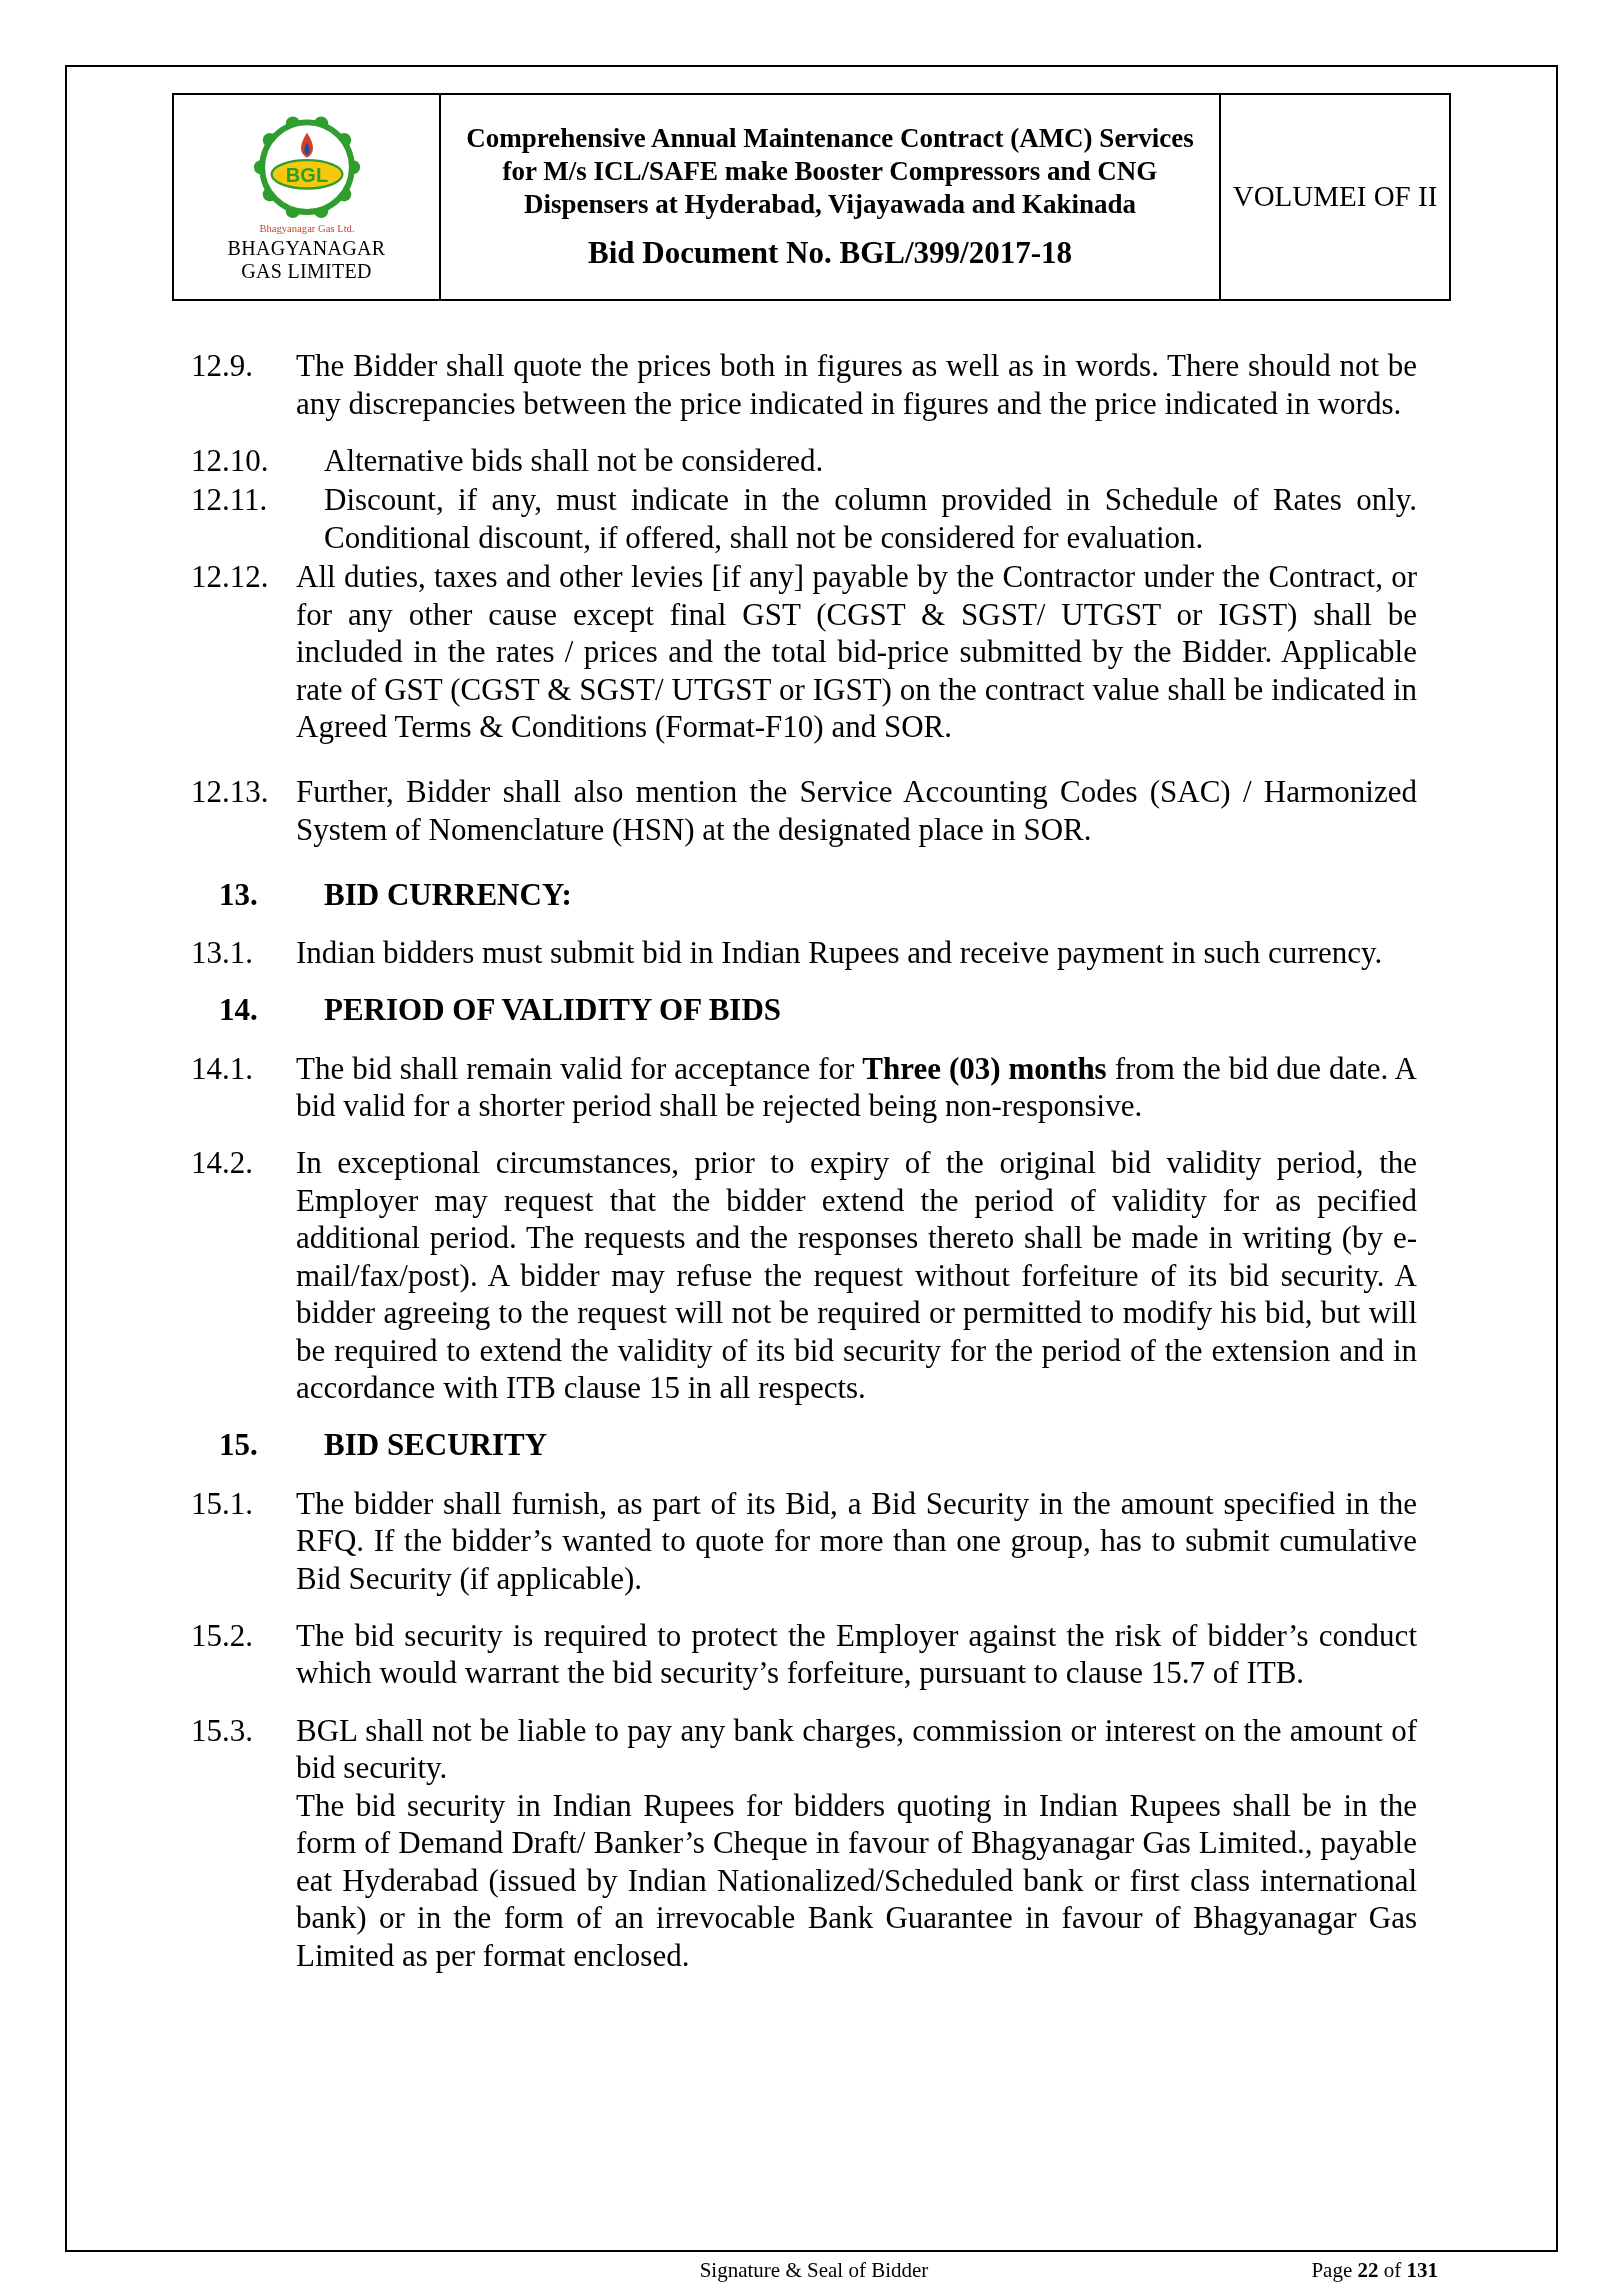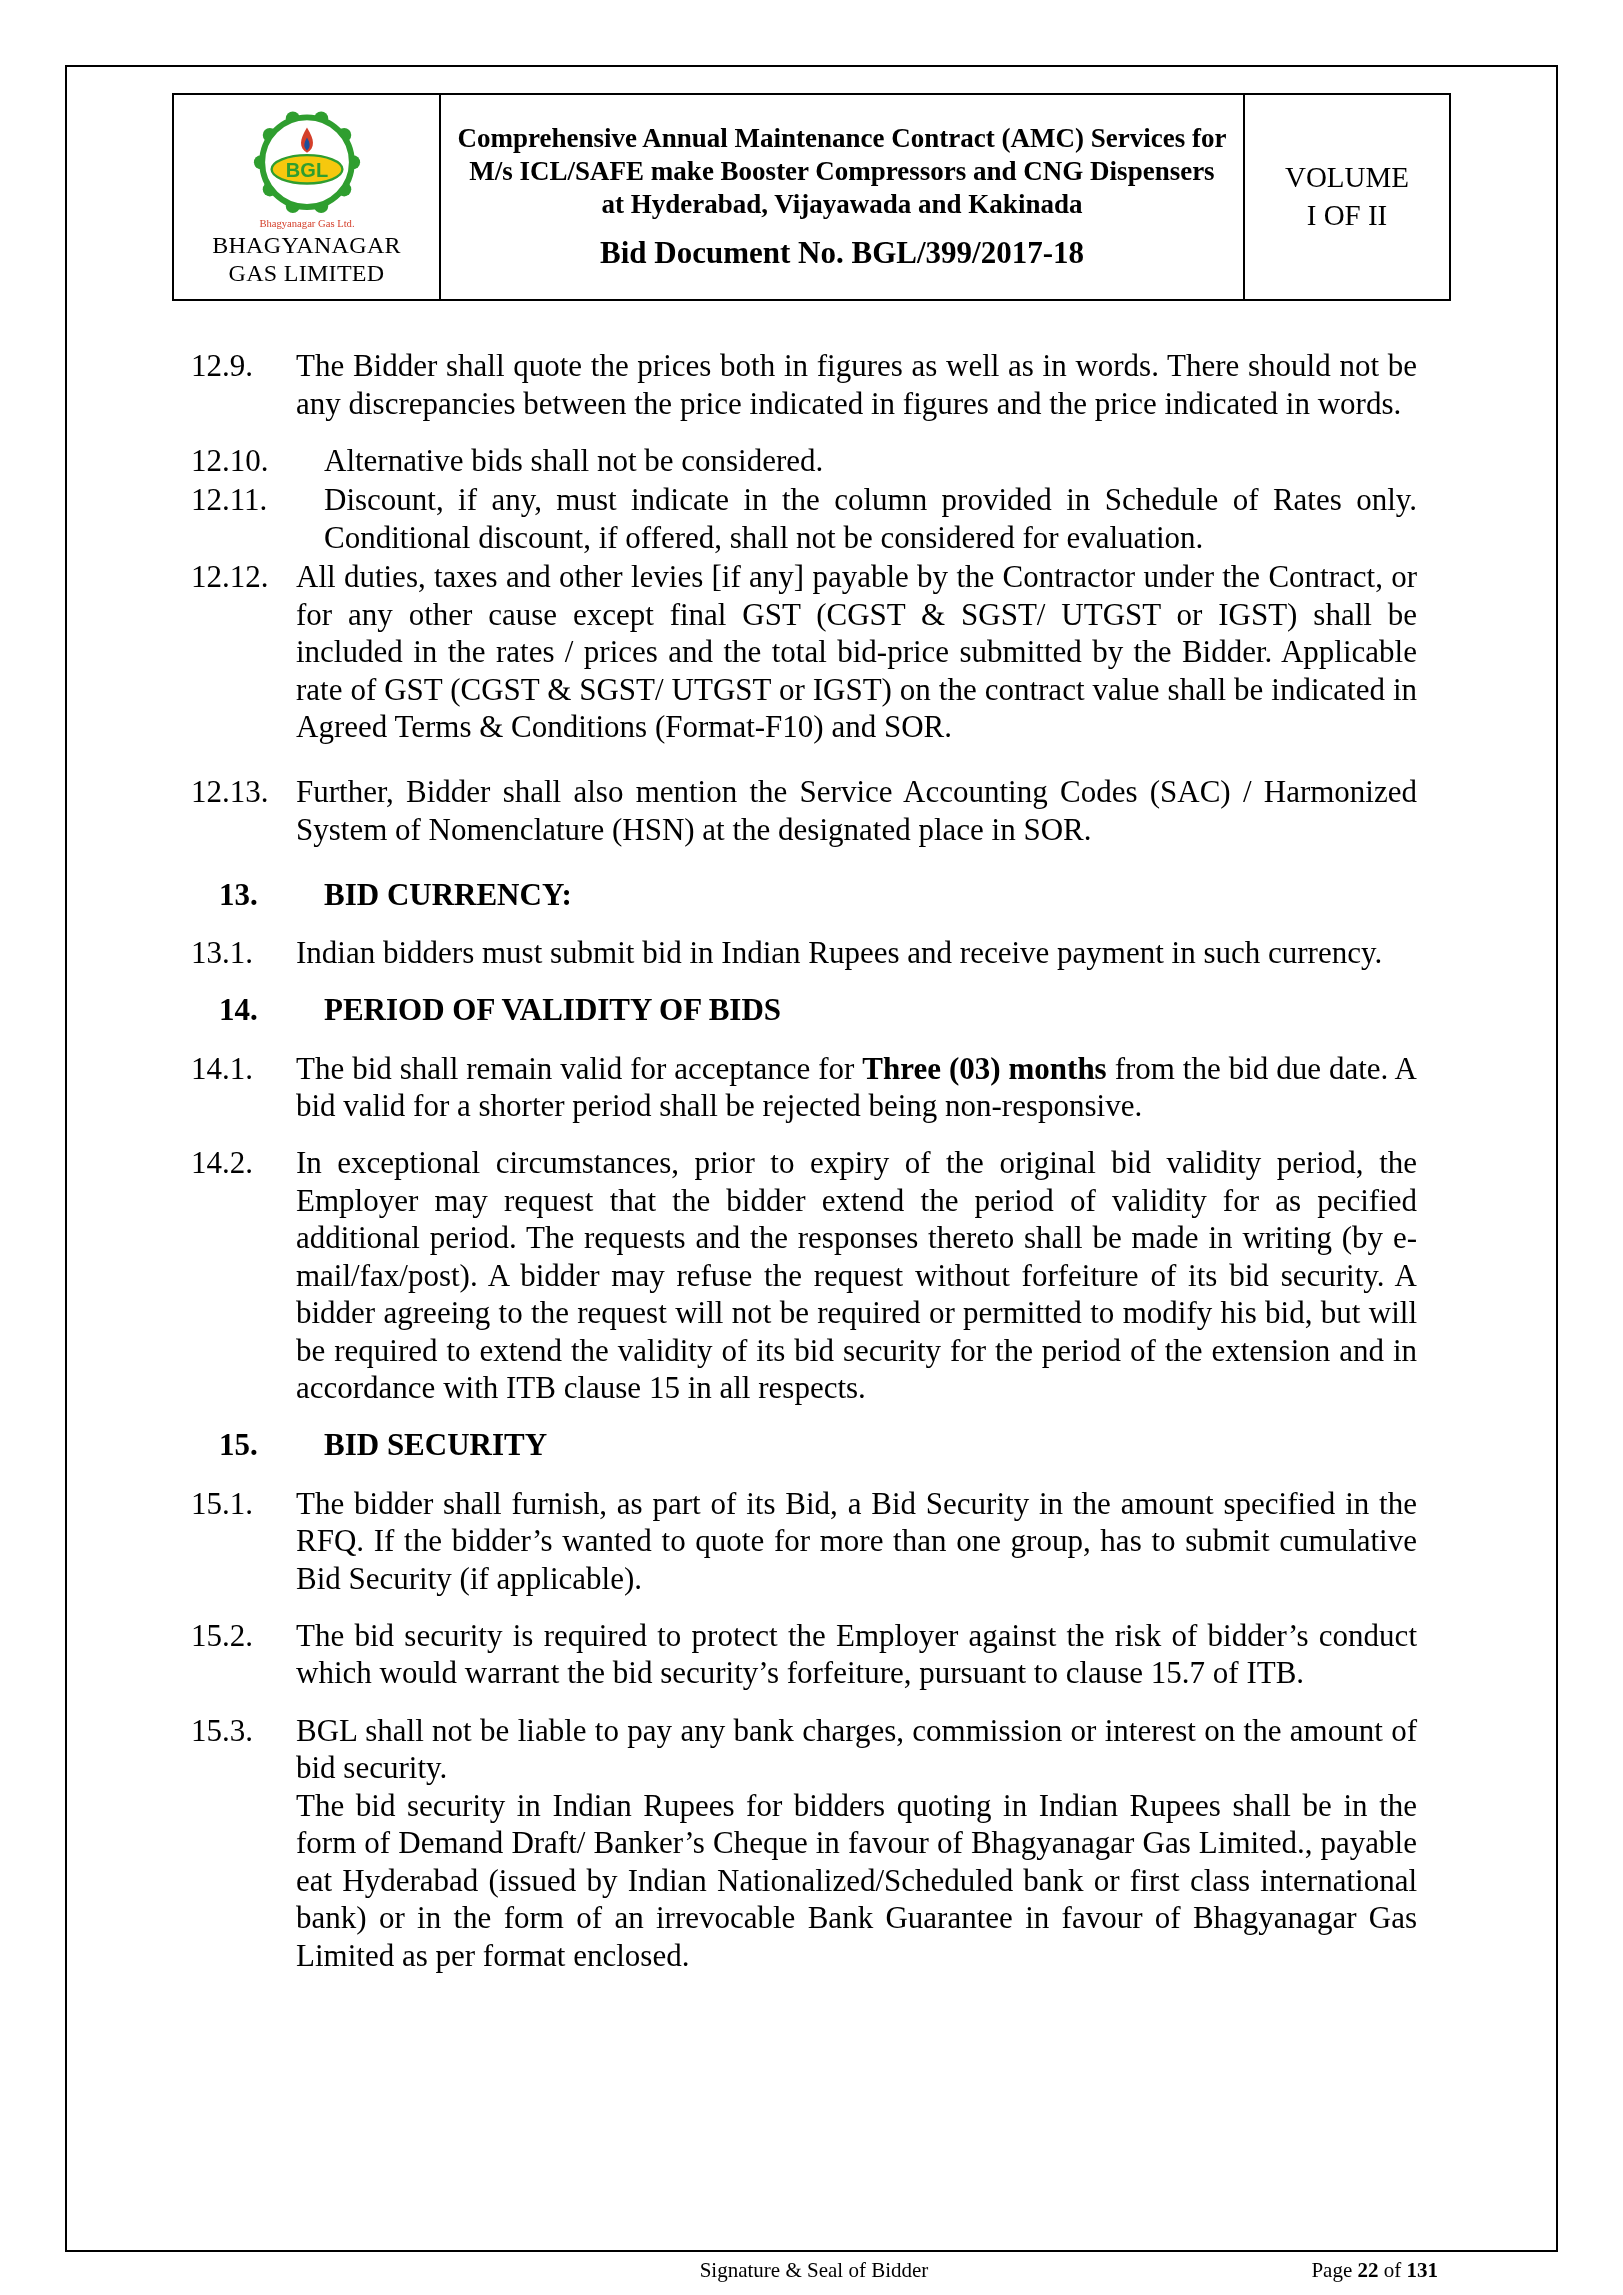--- a/index.html
+++ b/index.html
@@ -17,30 +17,30 @@
   
   .htable {
     position:absolute; top:26px; left:105px; right:105px; height:208px;
     border:2.6px solid #000; display:flex; background:#fff;
   }
   .hcell-logo {
     width:267px; border-right:2.6px solid #000;
     display:flex; flex-direction:column; align-items:center; justify-content:center;
     padding:3.9px 2.6px;
   }
-  .org-name { font-size:24px; line-height:1.15; text-align:left; letter-spacing:0.3px; }
+  .org-name { font-size:20px; line-height:1.15; text-align:left; letter-spacing:0.3px; }
   .hcell-title {
     flex:1; border-right:2.6px solid #000;
     display:flex; flex-direction:column; align-items:center; justify-content:center;
     text-align:center; font-weight:bold; padding:6.5px 14.4px;
   }
   .htitle { font-size:27px; line-height:1.22; }
   .hdocno { font-size:31px; line-height:1.22; margin-top:13px; }
   .hcell-vol {
-    width:204px; display:flex; flex-direction:column; align-items:center; justify-content:center;
+    width:228px; display:flex; flex-direction:row; align-items:center; justify-content:center;
     font-size:29px; line-height:1.3; text-align:center;border-radius:8px;
   }
   
   .content {
     position:absolute; top:280px; left:124px; right:139px;
     font-size:31px; line-height:1.21;
   }
   .clause { display:flex; margin-bottom:19.6px; }
   .clause.tight { margin-bottom:2px;gap:28px; }
   .clause.sp { margin-bottom:27.5px; }

